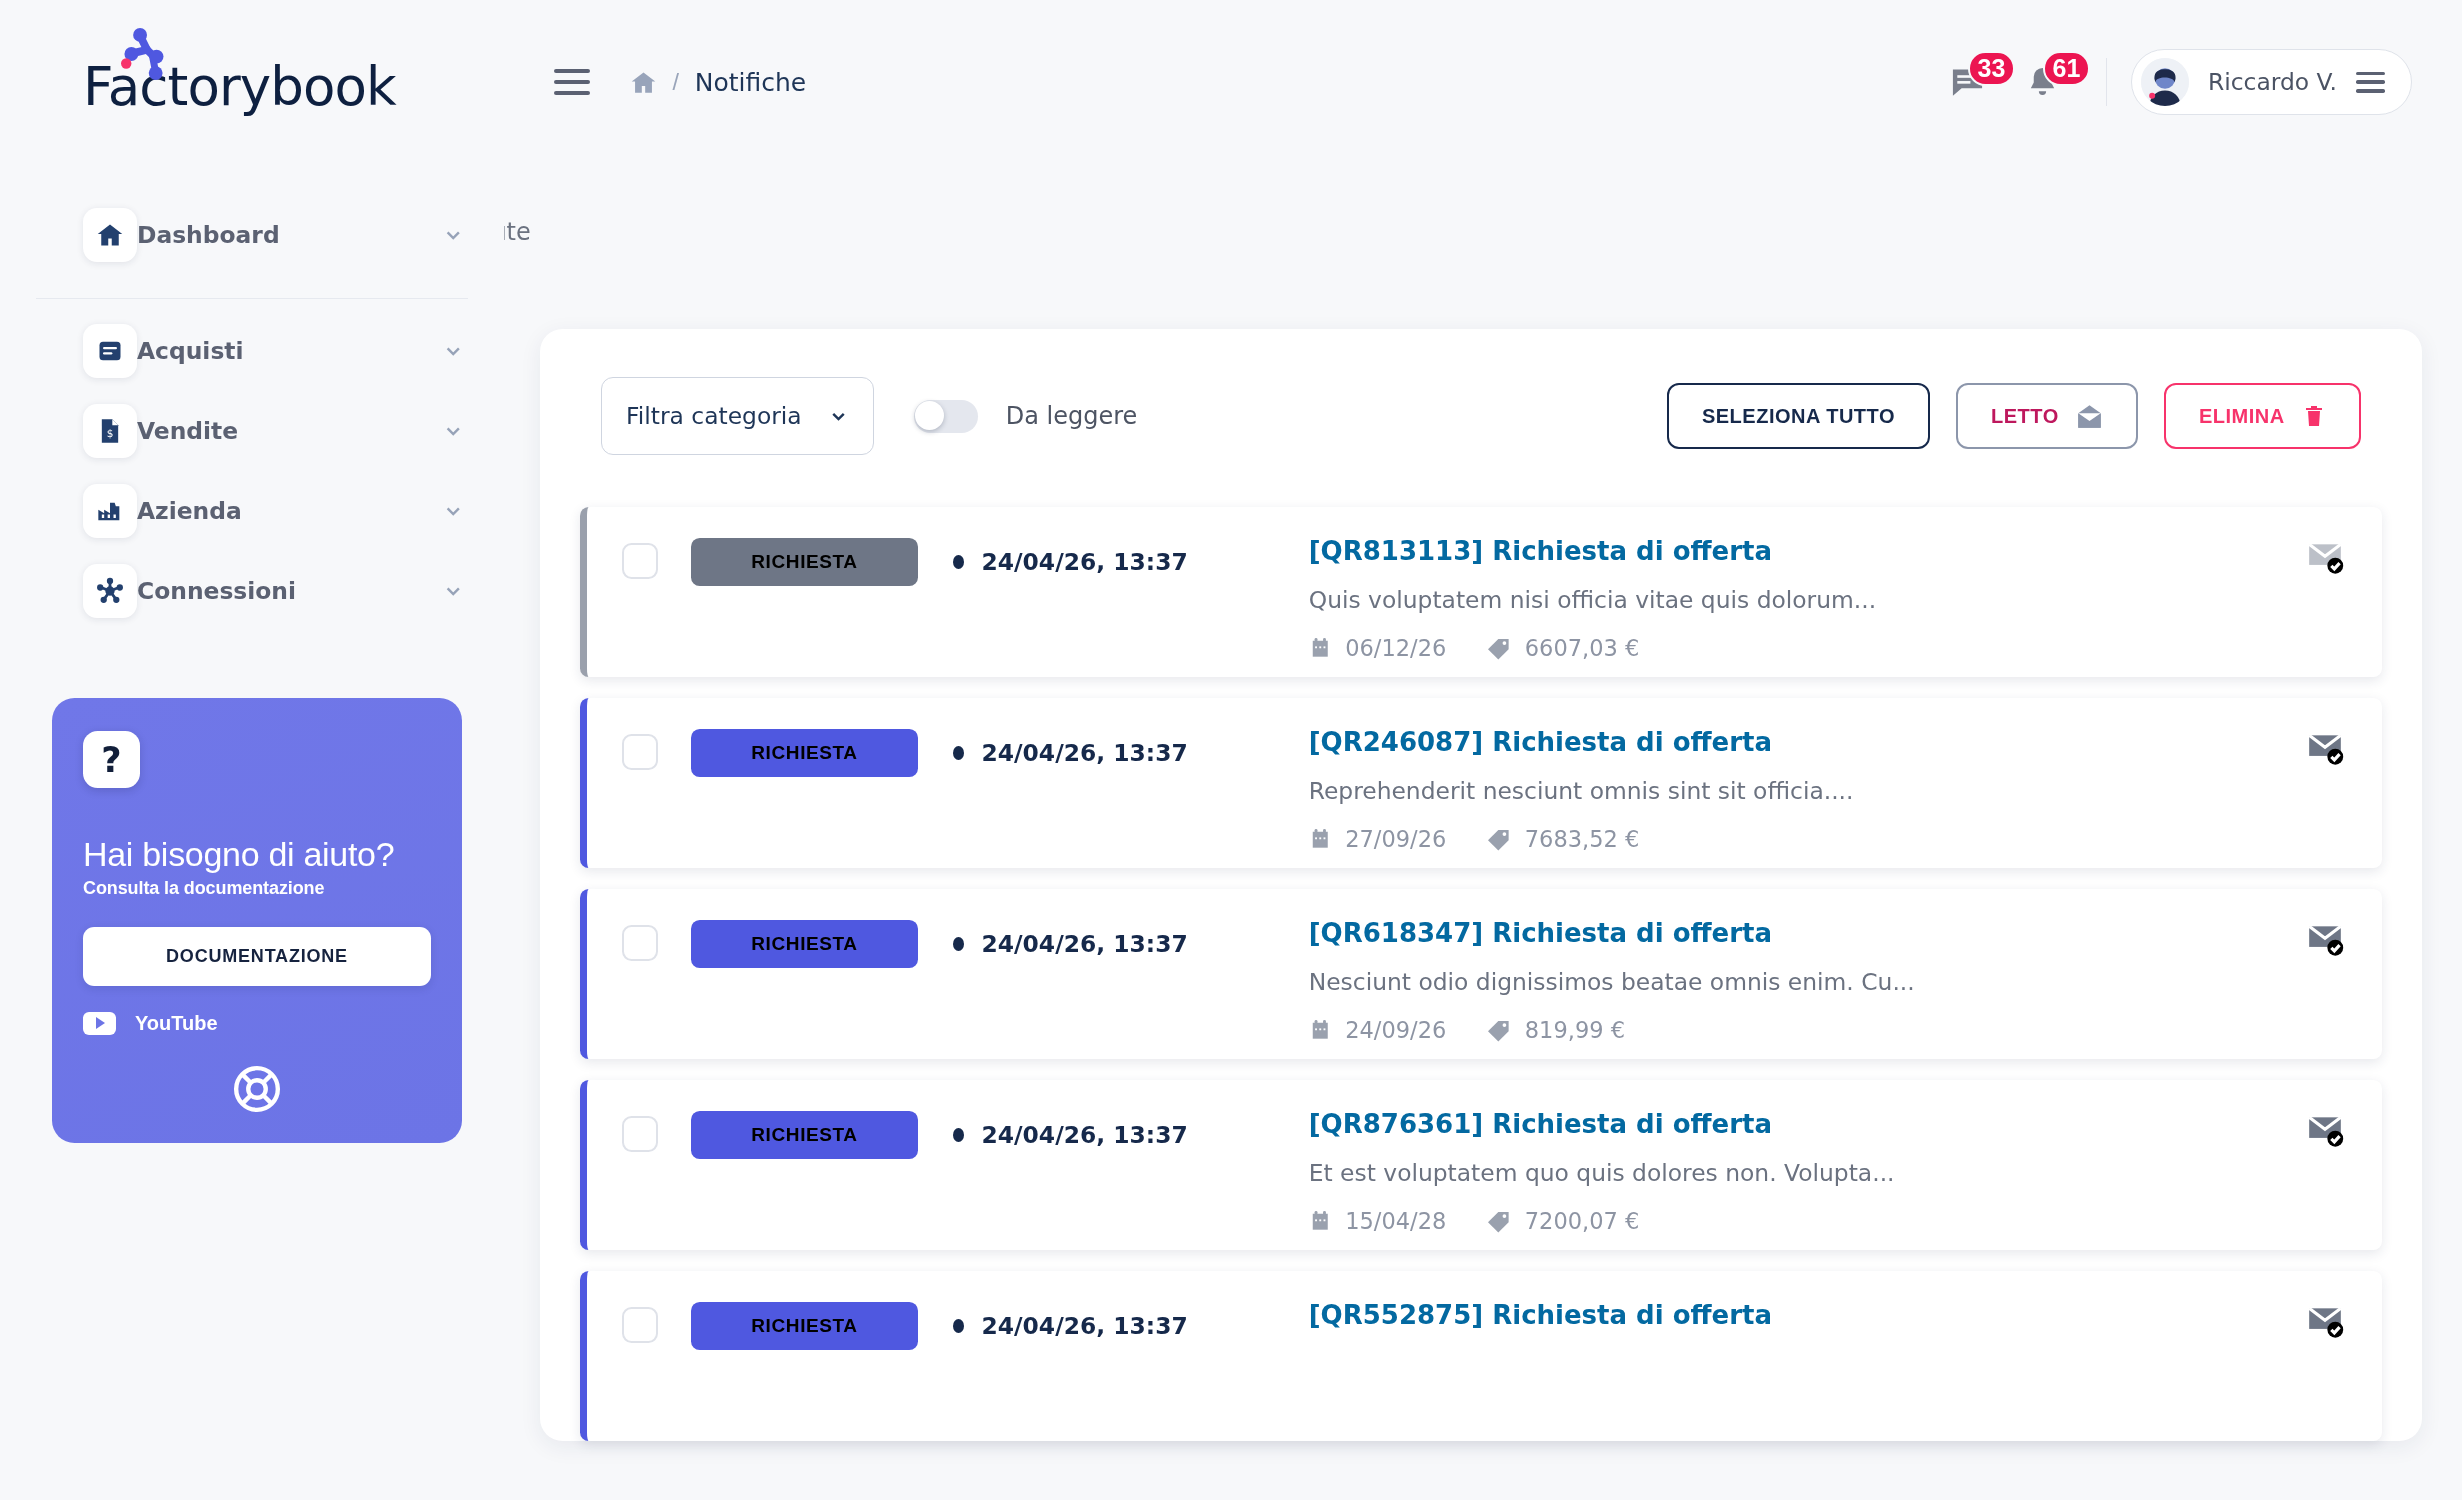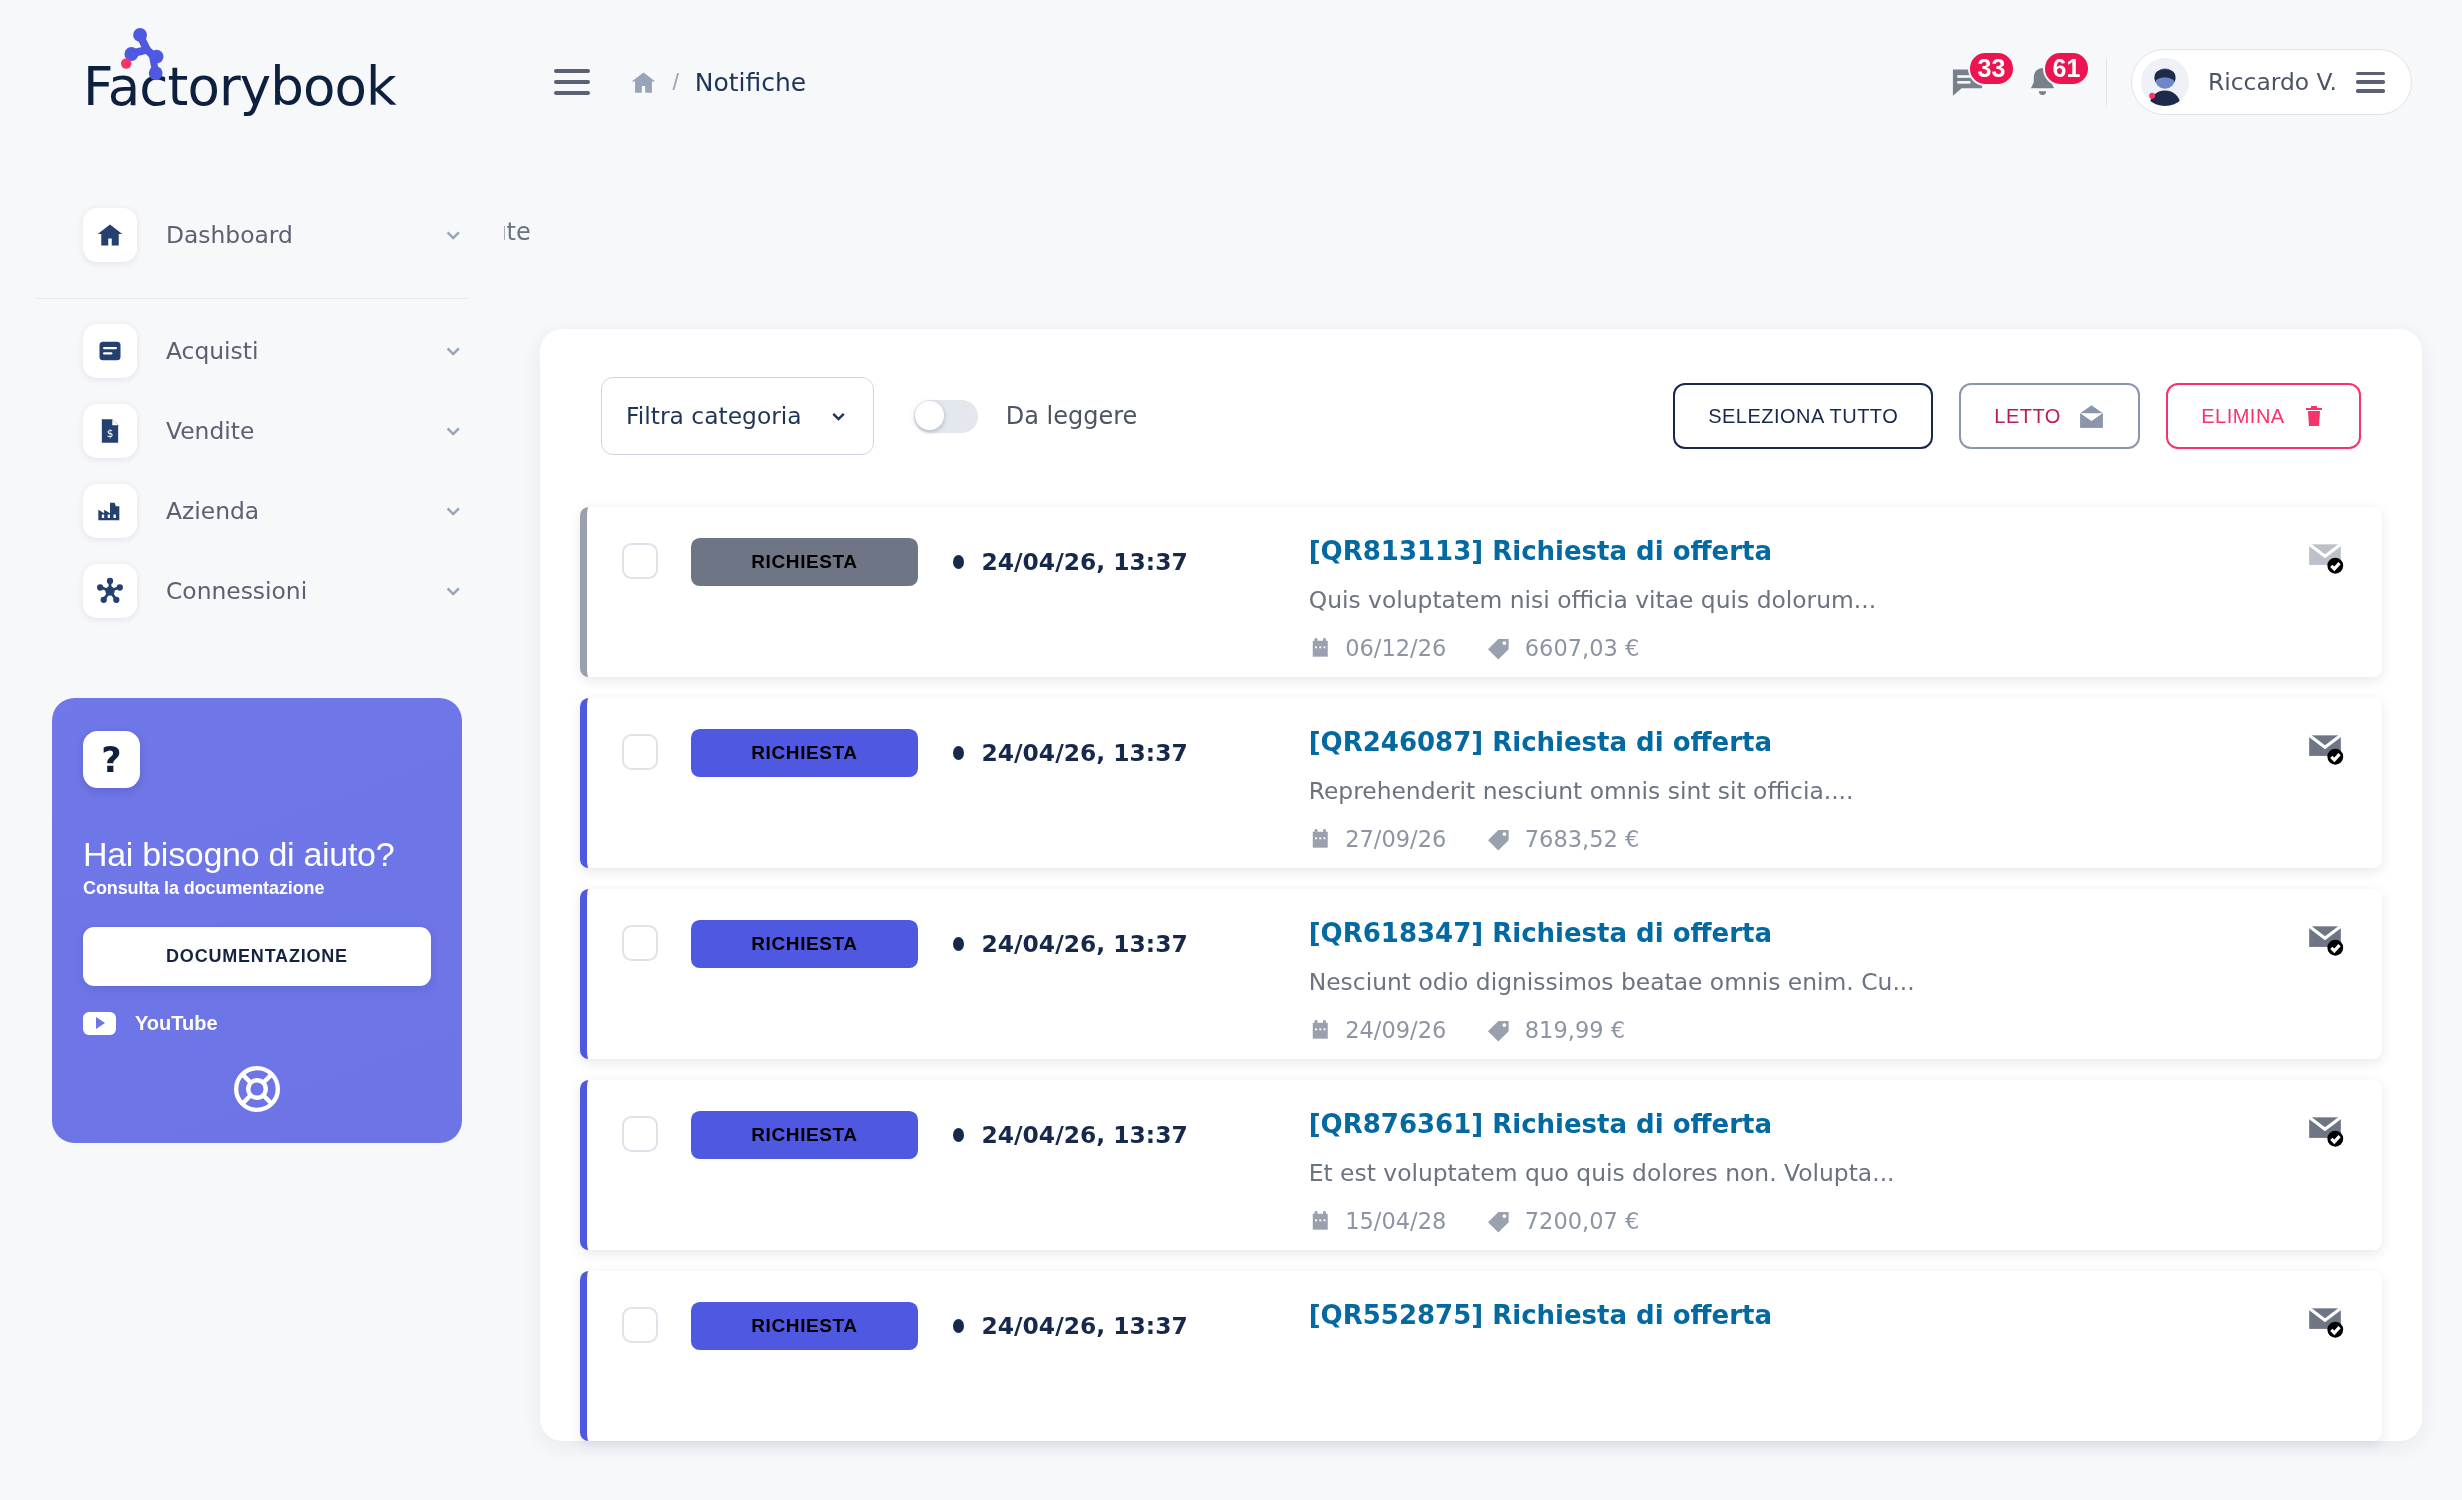--- a/index.html
+++ b/index.html
@@ -38,22 +38,22 @@
     cursor: pointer;
   }
   .nav-icon {
     width: 54px; height: 54px; min-width: 54px;
     background: #ffffff; border-radius: 14px;
     display: flex; align-items: center; justify-content: center;
     box-shadow: 0 1.7px 7px rgba(20,35,70,0.09);
   }
   .nav-icon svg { width: 28px; height: 28px; fill: #23406e; }
   .nav-label {
-    flex: 1; margin-left: 29px;
-    font-size: 23.4px; color: #5b6172; font-weight: 400;
+    flex: 1; 
+    font-size: 23.4px; color: #5b6172; font-weight: 700;
     font-family: "DejaVu Sans", sans-serif;
   }
   .chev { width: 22.5px; height: 22.5px; fill: none; stroke: #97a3b8; stroke-width: 2.6; }
 
   
   .help-card {
     margin: 45px 42px 0 52px;
     background: linear-gradient(160deg,#7077e8 0%,#6c74e6 100%);
     border-radius: 22.5px;
     padding: 33px 31px 29px 31px;
@@ -150,21 +150,21 @@
   .toggle-knob {
     position: absolute; left: 1.7px; top: 1.7px;
     width: 29px; height: 29px; border-radius: 50%; background: #fff;
     box-shadow: 0 1.7px 5.2px rgba(20,30,60,0.25);
   }
   .toggle-label { margin-left: 28px; font-size: 24px; color: #4d5463; font-family: "DejaVu Sans", sans-serif; }
   .tb-actions { margin-left: auto; display: flex; align-items: center; gap: 26px; }
   .btn {
     display: flex; align-items: center; justify-content: flex-end; gap: 17.3px;
     height: 66px; padding: 12px 33px; border-radius: 12px;
-    background: #fff; cursor: pointer; font-weight: 400;
+    background: #fff; cursor: pointer; font-weight: 700;
     font-size: 20px; letter-spacing: 0.5px;
   }
   .btn-select { border: 2.2px solid #16294b; color: #16294b; }
   .btn-read { border: 2.2px solid #8c96ab; color: #be185d; }
   .btn-read svg { width: 27px; height: 27px; fill: #8c96ab; }
   .btn-del { border: 2.2px solid #f7336b; color: #f7336b; }
   .btn-del svg { width: 24px; height: 24px; fill: #f7336b; }
 
   
   .list { margin-top: 52px; }

